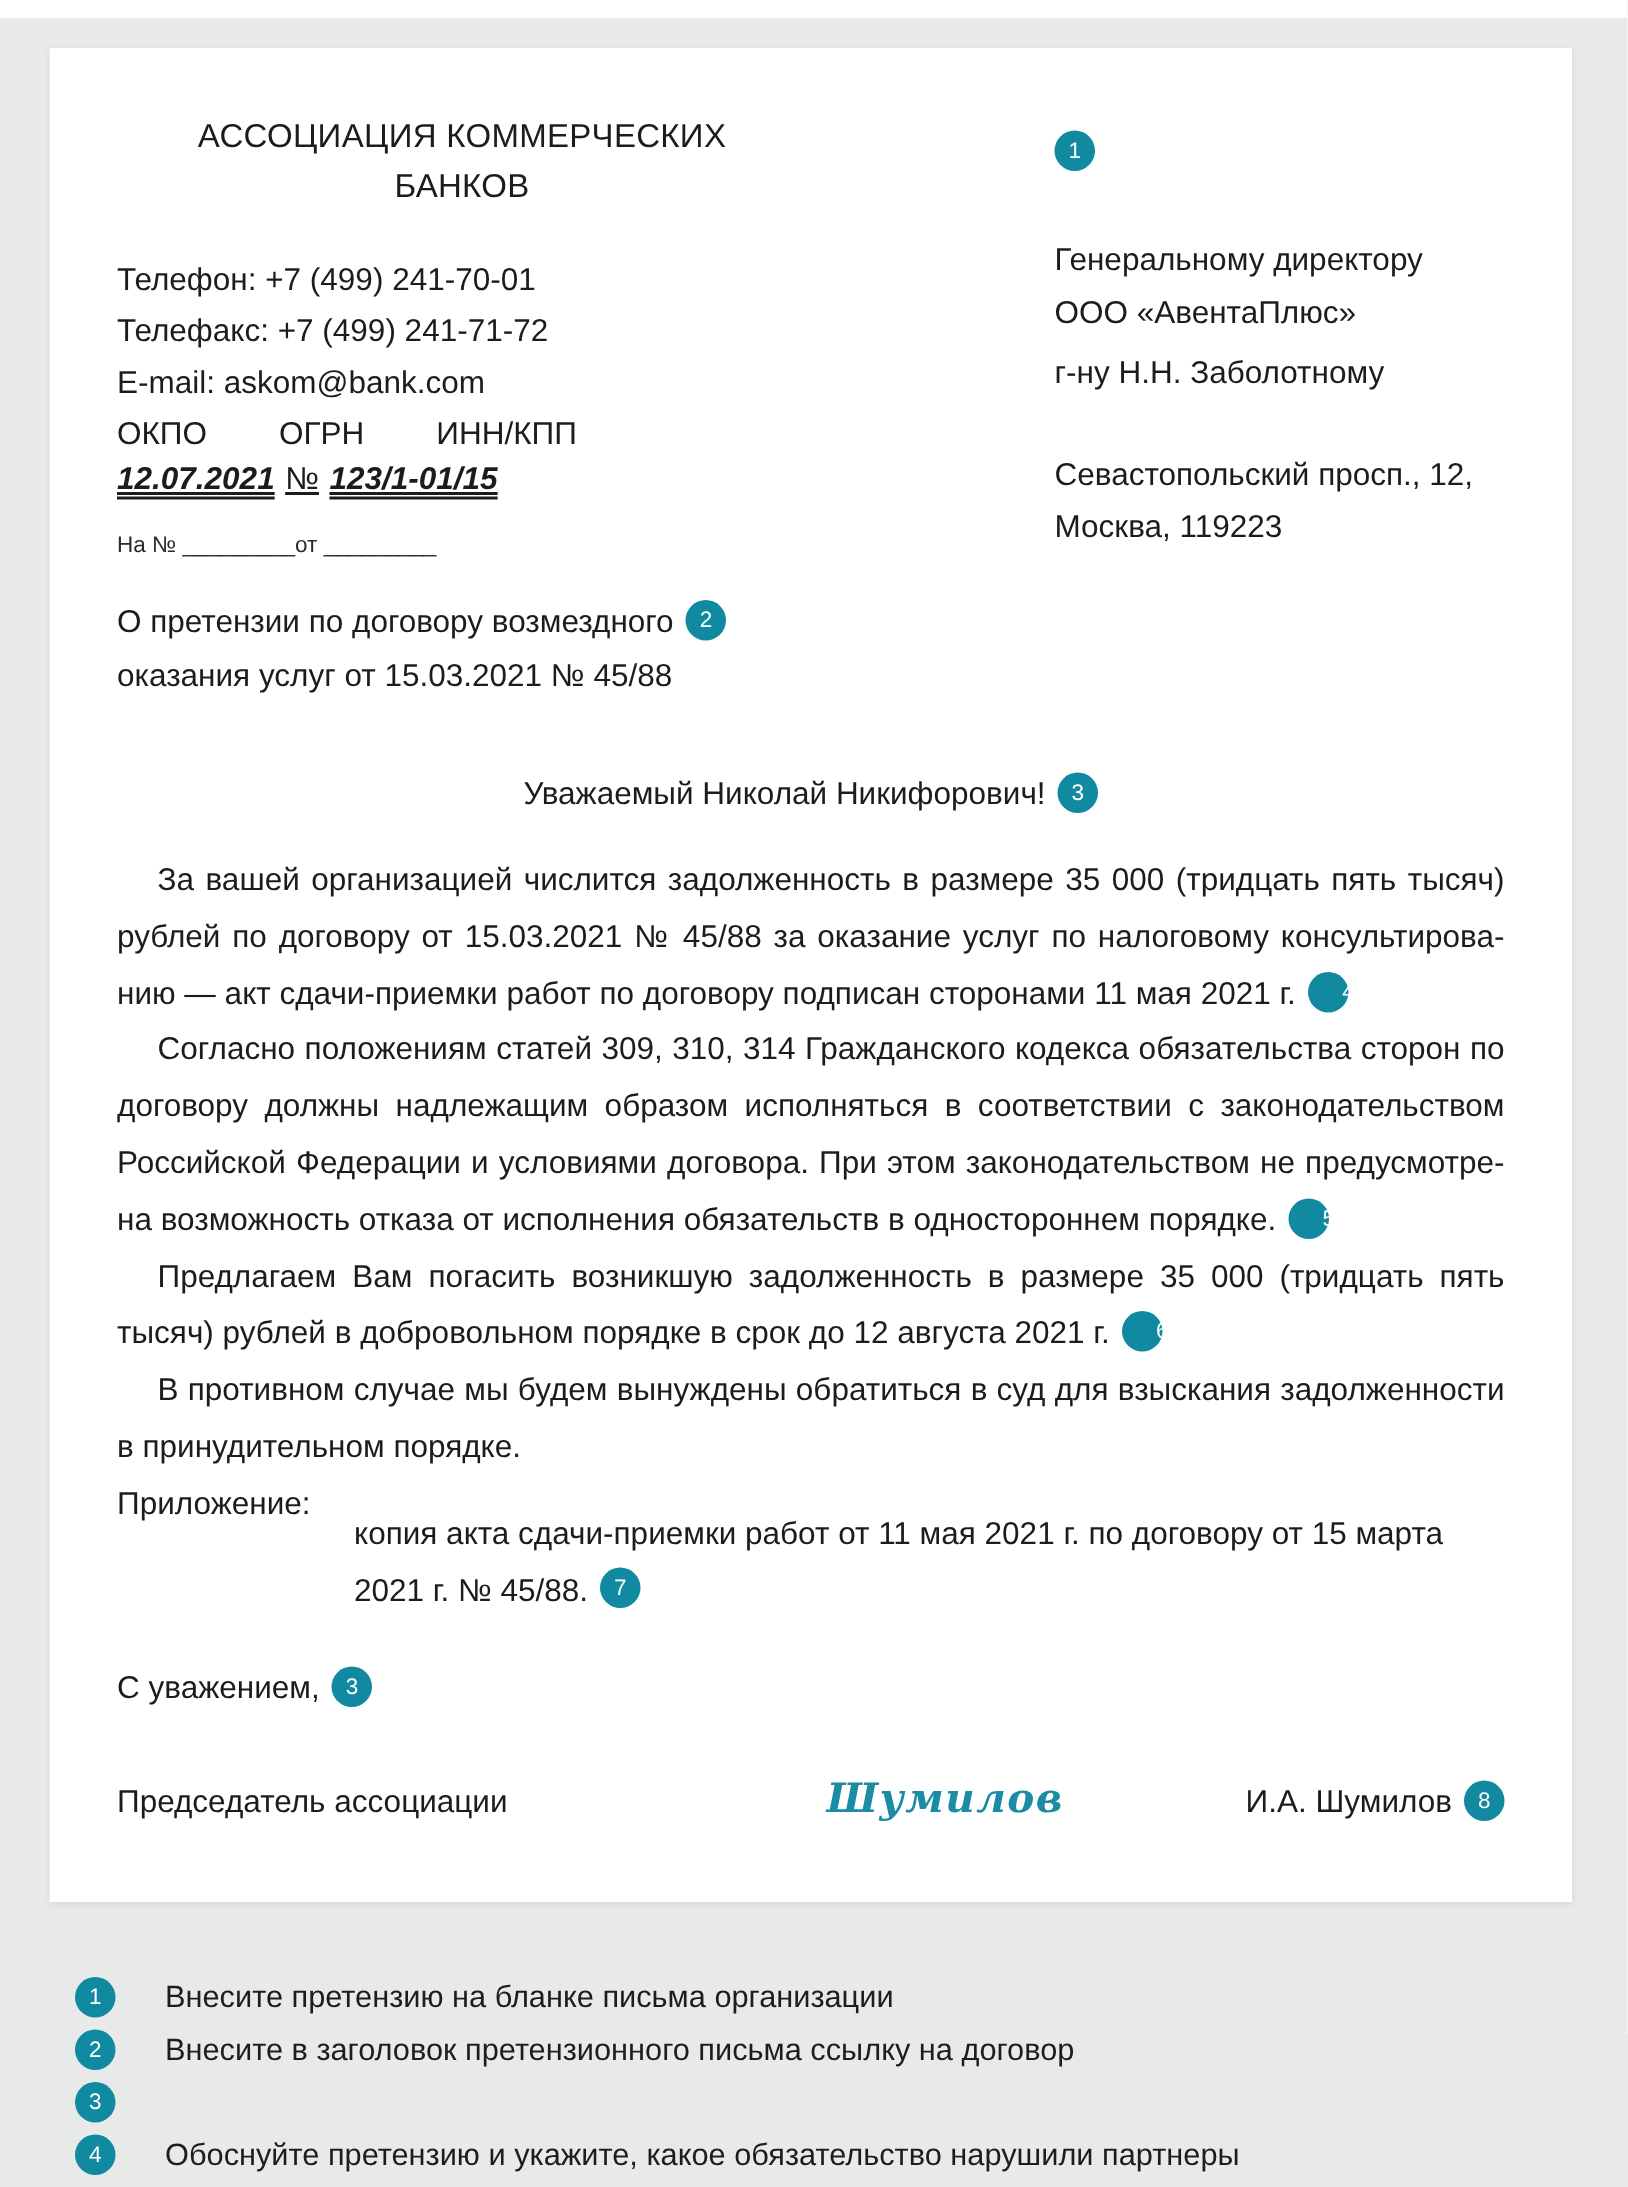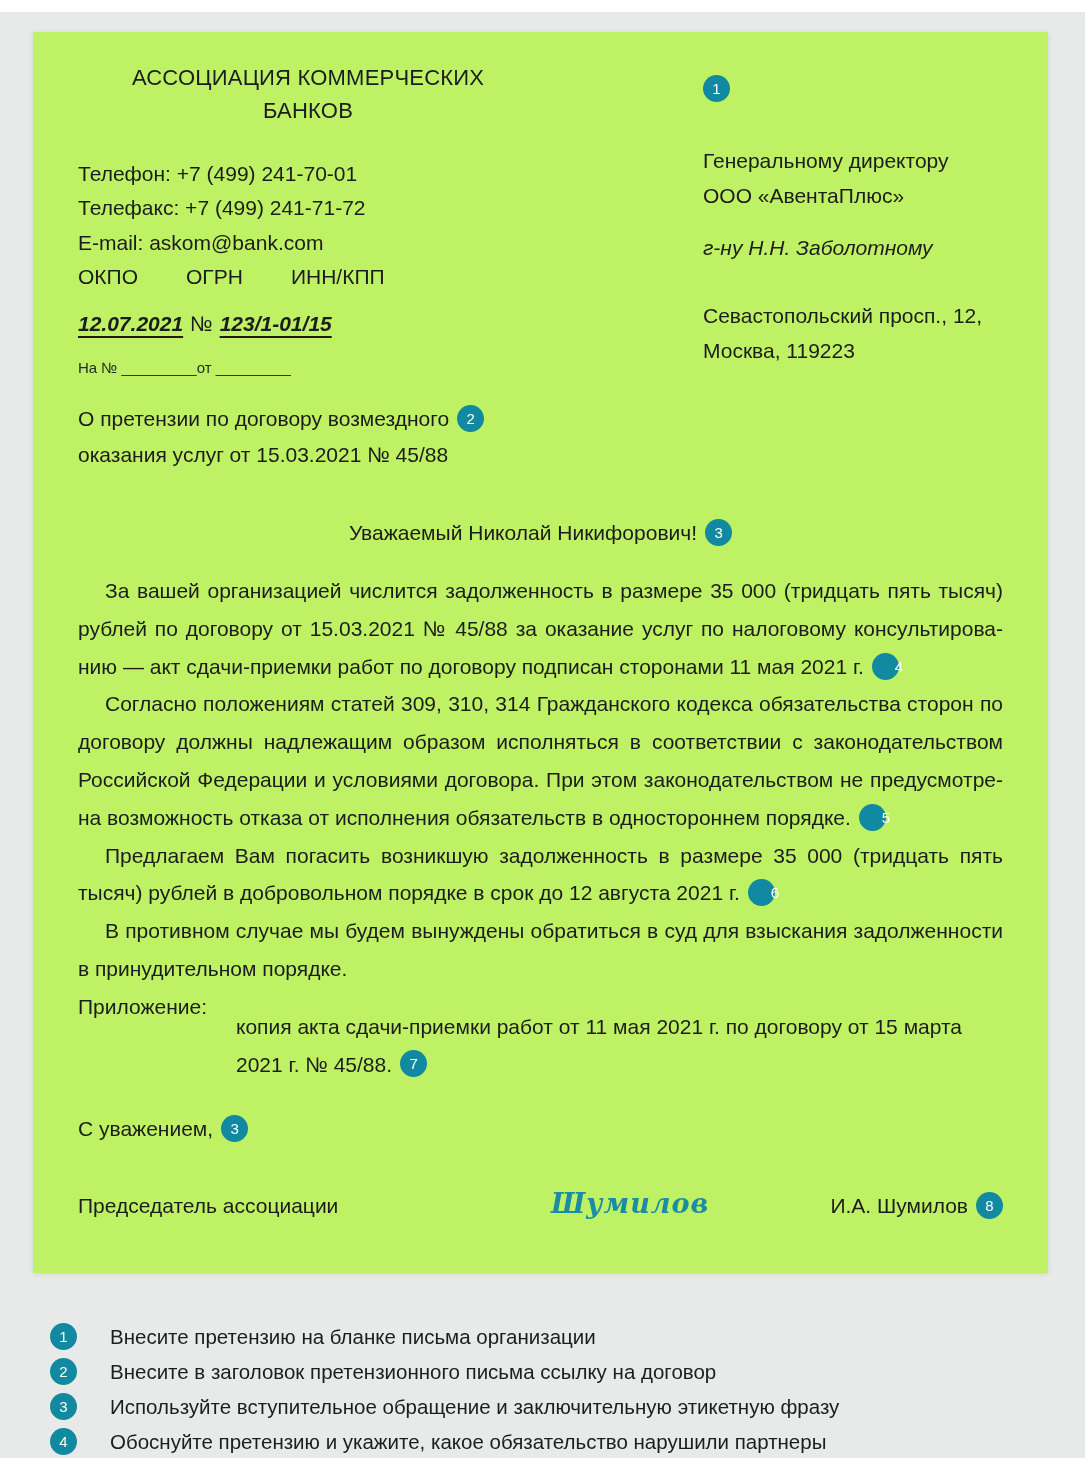--- a/index.html
+++ b/index.html
@@ -10,48 +10,48 @@
     color:#1c1c1c;
     -webkit-font-smoothing:antialiased;
   }
   .top-strip { height:12px; background:#ffffff; }
 
   
   .sheet {
     box-sizing:border-box;
     width:1015px;
     margin:20px 0 0 33px;
-    background:#bef264;
+    background:#ffffff;
     box-shadow:0 1px 5px rgba(0,0,0,0.10);
-    padding:27px 45px 52px 45px;
+    padding:40px 45px 52px 45px;
   }
   .top-section { display:flex; justify-content:space-between; }
   .left-col  { width:460px; }
   .right-col { width:300px; padding-top:12px; font-size:21px; line-height:1.7; }
 
   .org-name {
     width:372px; margin:2px auto 0; text-align:center;
     font-size:22px; line-height:1.5; letter-spacing:0.2px;
   }
   .address-block { margin-top:30px; font-size:21px; line-height:1.64; }
   .codes-row { display:flex; gap:48px; }
 
-  .ref-line { margin-top:17px; font-size:21px; }
+  .ref-line { font-size:21px;text-decoration:underline; }
   .hand {
     font-style:italic; font-weight:bold;
     text-decoration:underline; text-underline-offset:5px;
   }
   .num-sign { margin:0 7px; }
   .reply-line { margin-top:23px; font-size:15px; color:#2a2a2a; }
 
   .subject { margin-top:25px; font-size:21px; line-height:1.72; }
 
   .addr-l2 { }
   .addr-l1 { margin-top:36px; }
-  .addr-l3 { margin-top:16px;font-style:italic; }
+  .addr-l3 { margin-top:4px; }
   .addr-l4 { margin-top:32px; }
 
   
   .salutation { text-align:center; margin-top:48px; font-size:21px; }
   .para {
     margin:0; font-size:21px; line-height:1.8;
     text-align:justify; text-indent:27px;
   }
   .para-first { margin-top:24px; }
   .attachment { display:flex; font-size:21px; line-height:1.8;gap:16px; }
@@ -178,20 +178,19 @@
   <div class="legend-row">
     <span class="badge">1</span>
     <span class="legend-text">Внесите претензию на бланке письма организации</span>
   </div>
   <div class="legend-row">
     <span class="badge">2</span>
     <span class="legend-text">Внесите в заголовок претензионного письма ссылку на договор</span>
   </div>
   <div class="legend-row">
     <span class="badge">3</span>
-    <span class="legend-text">Используйте вступительное обращение и заключительную этикетную фразу</span>
   </div>
   <div class="legend-row">
     <span class="badge">4</span>
     <span class="legend-text">Обоснуйте претензию и укажите, какое обязательство нарушили партнеры</span>
   </div>
 
 </div>
 
 </body></html>

